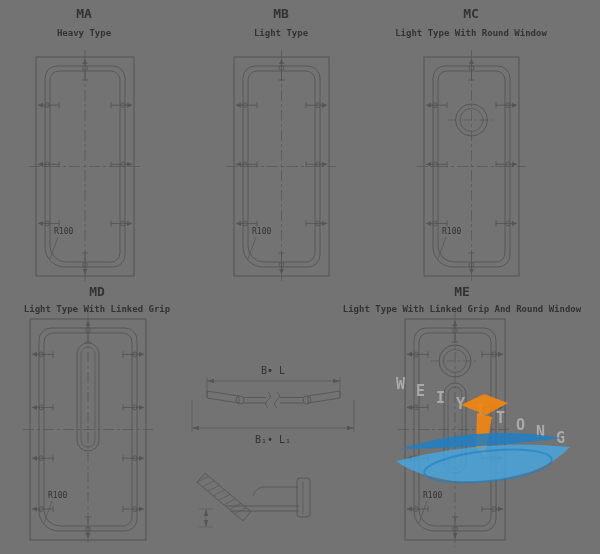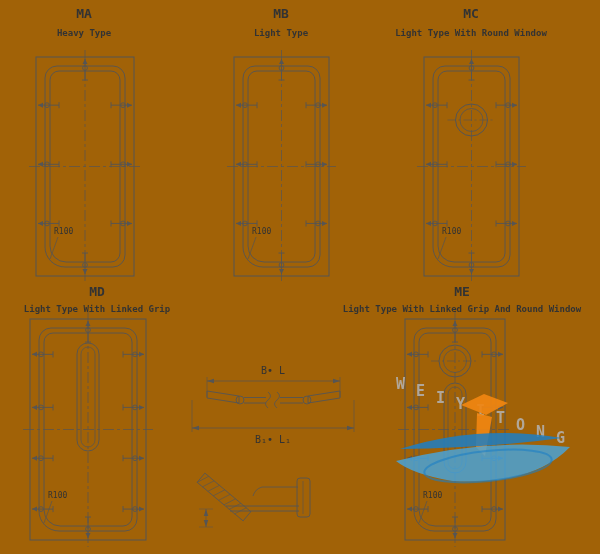--- a/index.html
+++ b/index.html
@@ -1,16 +1,16 @@
 <!DOCTYPE html>
 <html><head>
 <meta charset="utf-8">
 <style>
   html,body{margin:0;padding:0;background:#ffffff;}
-  .canvas{position:relative;width:600px;height:554px;background:#a16207;overflow:hidden;}
+  .canvas{position:relative;width:600px;height:554px;background:#737373;overflow:hidden;}
   svg{display:block;}
   text{font-family:"DejaVu Sans Mono","Liberation Mono",monospace;fill:#333333;}
   .code{font-size:13px;font-weight:bold;}
   .subtitle{font-size:9px;font-weight:bold;}
   .dim{font-size:10px;}
   .r-label{font-size:8px;}
   .wm{font-size:15px;font-weight:bold;fill:#b4b4b4;opacity:.85;}
 </style>
 </head>
 <body>

